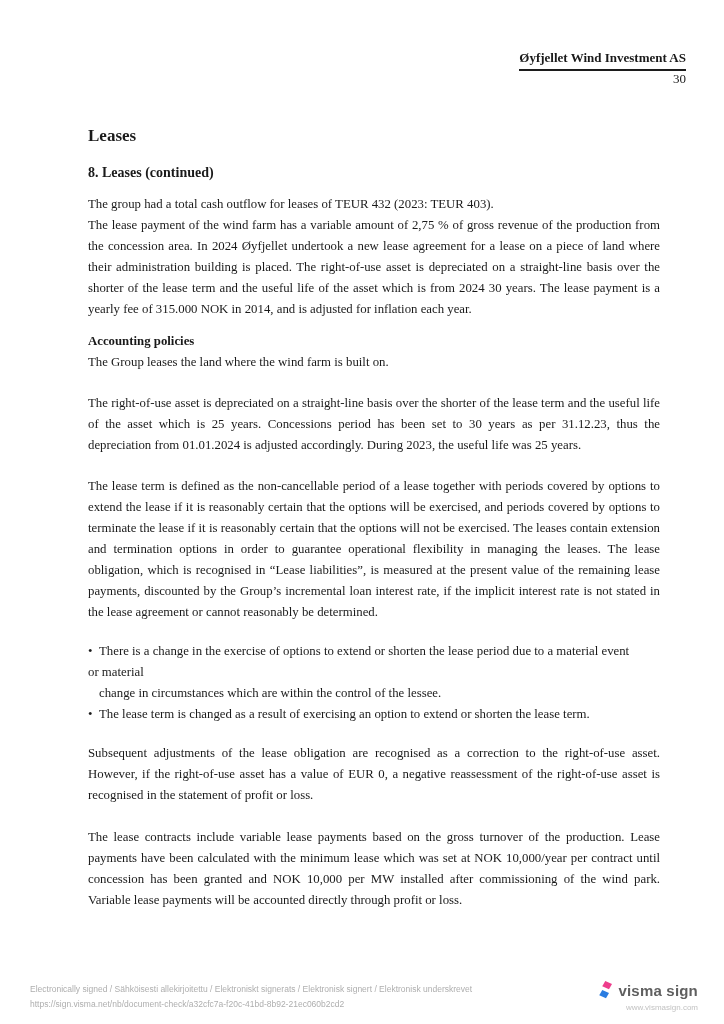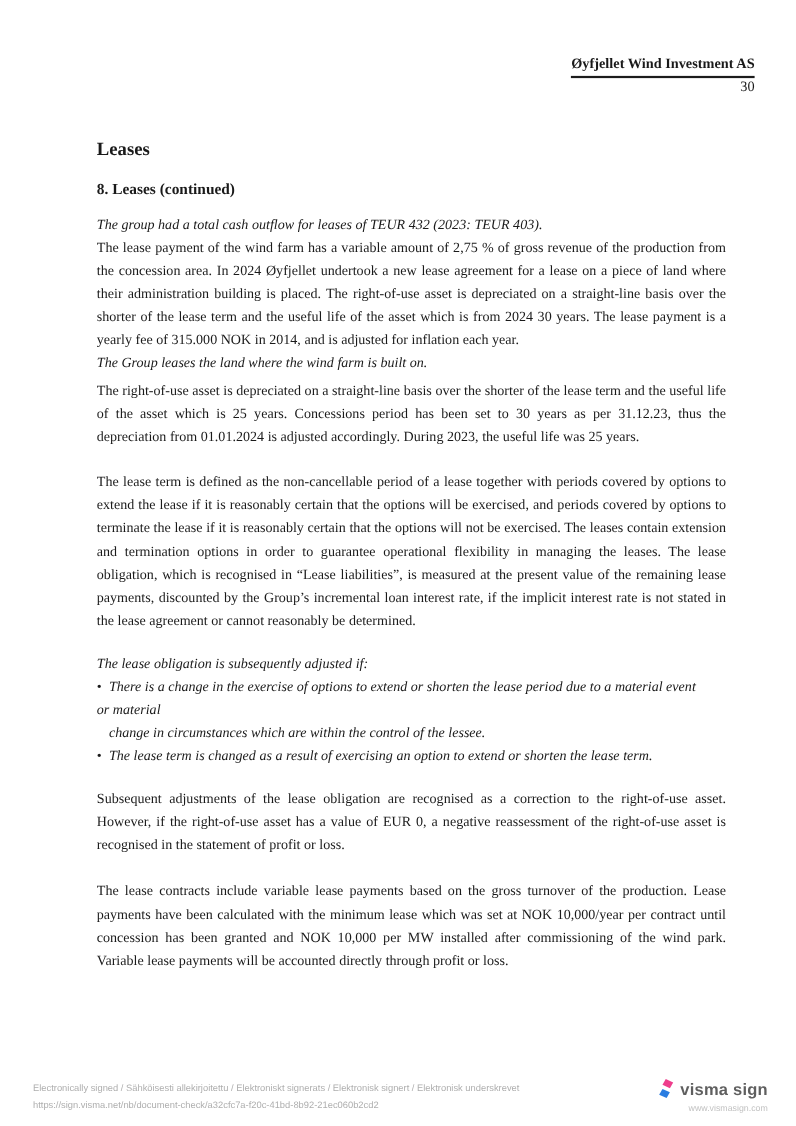--- a/index.html
+++ b/index.html
@@ -44,29 +44,29 @@
   .section-heading {
     margin-top:19px;
     font-size:14px;
     font-weight:bold;
   }
   .body-text {
     font-size:12.8px;
     line-height:21px;
     text-align:justify;
   }
-  .line { text-align:left;font-style:italic; }
+  .line { text-align:left; }
   .para-first { margin-top:13px; }
   .sub-heading {
     margin-top:11px;
     font-size:12.8px;
     line-height:21px;
     font-weight:bold;
   }
-  .gap-20 { margin-top:4px; }
+  .gap-20 { margin-top:20px; }
   .gap-27 { margin-top:20px; }
   .gap-18 { margin-top:18px; }
   .gap-21 { margin-top:21px; }
   .bullet-line { display:flex; }
   .bullet-marker { width:11px; flex:none; }
   .bullet-body { flex:1; }
   .indent { padding-left:11px; }
   .footer {
     position:absolute;
     left:30px; right:26px; bottom:12px;
@@ -121,28 +121,28 @@
 
     <h1 class="doc-title">Leases</h1>
 
     <h2 class="section-heading">8. Leases (continued)</h2>
 
     <div class="body-text para-first">
       <div class="line">The group had a total cash outflow for leases of TEUR 432 (2023: TEUR 403).</div>
       <div>The lease payment of the wind farm has a variable amount of 2,75 % of gross revenue of the production from the concession area. In 2024 Øyfjellet undertook a new lease agreement for a lease on a piece of land where their administration building is placed. The right-of-use asset is depreciated on a straight-line basis over the shorter of the lease term and the useful life of the asset which is from 2024 30 years. The lease payment is a yearly fee of 315.000 NOK in 2014, and is adjusted for inflation each year.</div>
     </div>
 
+    <div class="sub-heading">Accounting policies</div>
     <div class="body-text line">The Group leases the land where the wind farm is built on.</div>
 
     <div class="body-text gap-20">The right-of-use asset is depreciated on a straight-line basis over the shorter of the lease term and the useful life of the asset which is 25 years. Concessions period has been set to 30 years as per 31.12.23, thus the depreciation from 01.01.2024 is adjusted accordingly. During 2023, the useful life was 25 years.</div>
 
     <div class="body-text gap-27">The lease term is defined as the non-cancellable period of a lease together with periods covered by options to extend the lease if it is reasonably certain that the options will be exercised, and periods covered by options to terminate the lease if it is reasonably certain that the options will not be exercised. The leases contain extension and termination options in order to guarantee operational flexibility in managing the leases. The lease obligation, which is recognised in “Lease liabilities”, is measured at the present value of the remaining lease payments, discounted by the Group’s incremental loan interest rate, if the implicit interest rate is not stated in the lease agreement or cannot reasonably be determined.</div>
 
     <div class="body-text gap-18">
-      <div class="line">The lease obligation is subsequently adjusted if:</div>
       <div class="bullet-line">
         <span class="bullet-marker">•</span>
         <span class="bullet-body line">There is a change in the exercise of options to extend or shorten the lease period due to a material event</span>
       </div>
       <div class="line">or material</div>
       <div class="line indent">change in circumstances which are within the control of the lessee.</div>
       <div class="bullet-line">
         <span class="bullet-marker">•</span>
         <span class="bullet-body line">The lease term is changed as a result of exercising an option to extend or shorten the lease term.</span>
       </div>

